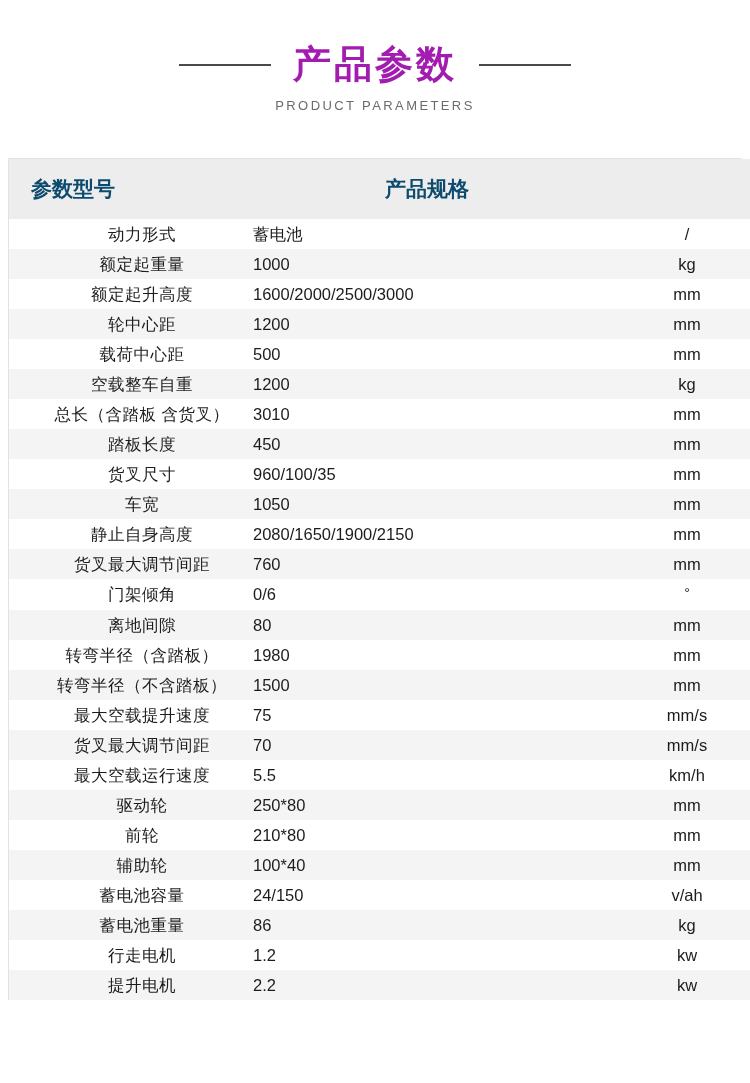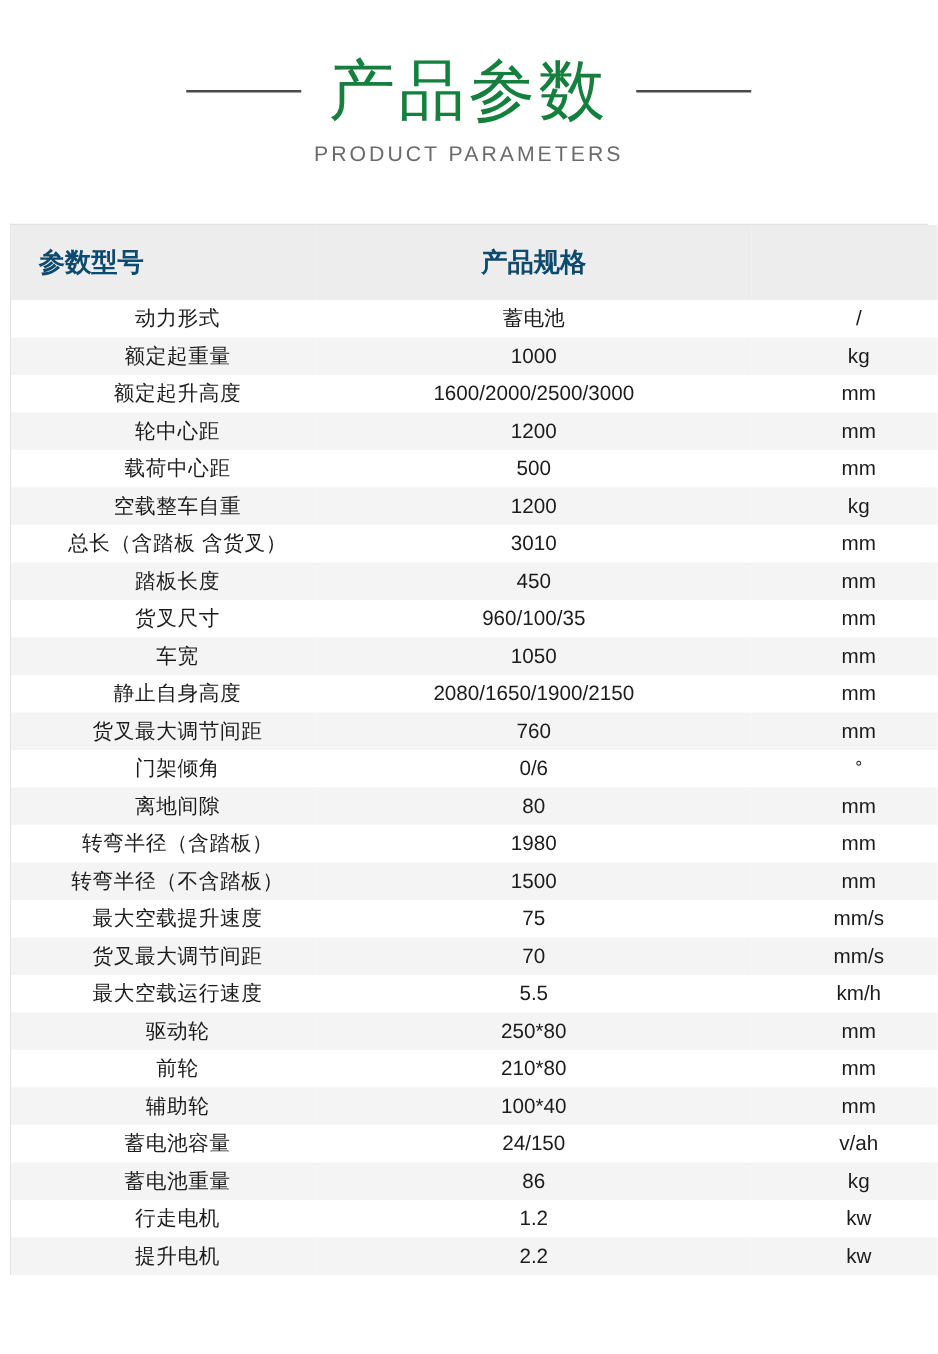--- a/index.html
+++ b/index.html
@@ -31,30 +31,30 @@
     align-items: center;
     justify-content: center;
     gap: 22px;
   }
   .title-rule {
     width: 92px;
     height: 2px;
     background: #4a4a4a;
   }
   .title-cn {
-    font-size: 53px;
-    font-weight: normal;
+    font-size: 38px;
+    font-weight: bold;
     letter-spacing: 3px;
-    color: #15803d;
+    color: #a21caf;
     line-height: 1.1;
     white-space: nowrap;
   }
   .title-en {
     margin-top: 12px;
-    font-size: 17px;
+    font-size: 13px;
     letter-spacing: 2.4px;
     color: #6b6b6b;
     font-weight: normal;
   }
 
   
   .table-wrap {
     margin: 45px 8px 0 8px;
     border: 1px solid #e2e2e2;
     border-bottom: none;
@@ -104,21 +104,21 @@
     height: 30px;
     line-height: 30px;
     vertical-align: middle;
   }
   .spec tbody td.c1 {
     text-align: center;
     padding-left: 22px;
     letter-spacing: 0.5px;
   }
   .spec tbody td.c2 {
-    text-align: center;
+    text-align: left;
   }
   .spec tbody td.c3 {
     text-align: center;
   }
   .unit-deg {
     font-size: 14px;
     position: relative;
     top: -2px;
   }
 </style>

